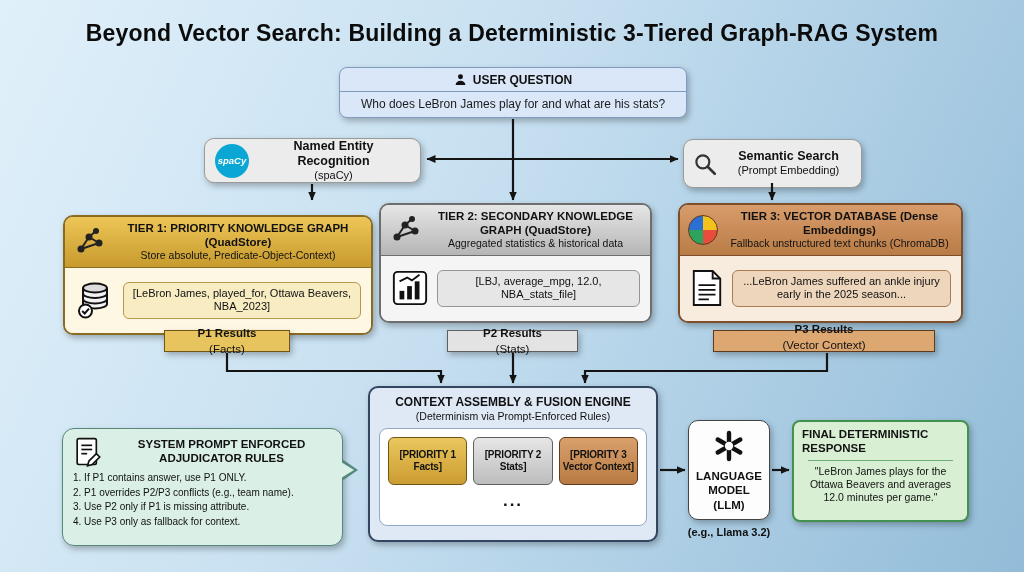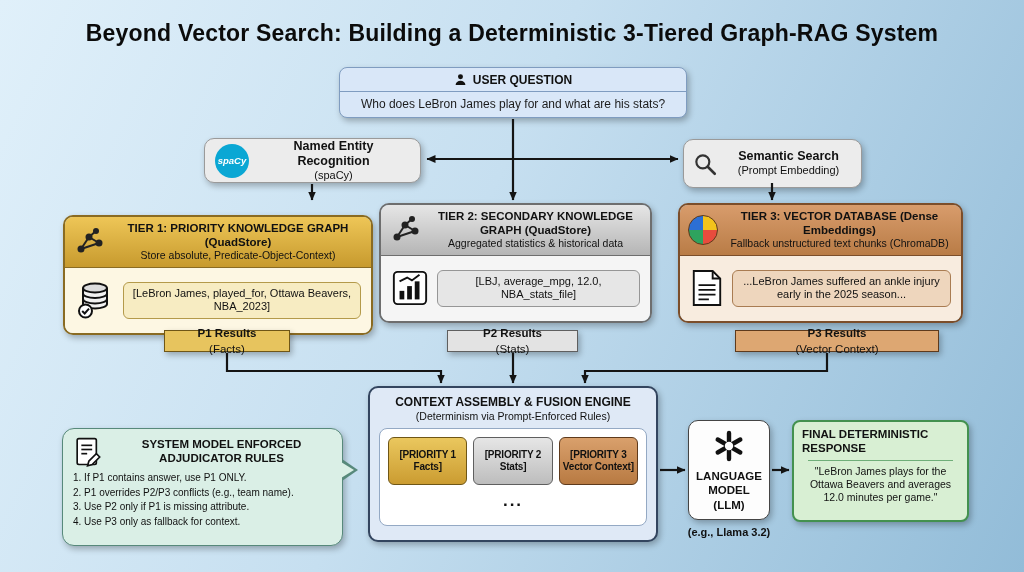--- a/index.html
+++ b/index.html
@@ -48,21 +48,21 @@
   .t3 .tier-head { background:linear-gradient(180deg,#d89c6c,#b97c46); border-bottom:1.5px solid #7c4e2a; }
   .t3 .tier-body { background:#f8ecdf; }
   .t3 .tier-content { background:#eed6bd; border:1px solid #a97c52; }
   .chroma { width:30px; height:30px; border-radius:50%; flex:0 0 30px;
     background:conic-gradient(#f3c31c 0 25%, #e84c3d 25% 50%, #2ea35e 50% 75%, #2c6fd4 75% 100%); border:1px solid #5e3a1c; }
 
   
   .pill { top:330px; height:22px; border-radius:0; display:flex; align-items:center; justify-content:center; gap:4px; font-size:11.5px;flex-direction:column; }
   .p1 { left:164px; width:126px; background:#e7c45e; border:1.5px solid #6f5616; }
   .p2 { left:447px; width:131px; background:#e3e3e3; border:1.5px solid #5f5f5f; }
-  .p3 { left:735px; width:204px; background:#dda772; border:1.5px solid #5e3a1c; }
+  .p3 { left:713px; width:222px; background:#dda772; border:1.5px solid #5e3a1c;justify-content:flex-end; }
 
   
   .fusion { left:368px; top:386px; width:290px; height:156px; background:#dfe9f6; border:2px solid #33455f; border-radius:10px; padding:7px 9px 8px; }
   .fusion-title { text-align:center; font-weight:bold; font-size:12px; }
   .fusion-sub { text-align:center; font-size:10.5px; margin-top:1px; }
   .fusion-inner { margin-top:6px; background:#fff; border:1.5px solid #94a9c4; border-radius:8px; padding:8px 8px 0; height:98px; }
   .chips { display:flex; gap:6px; }
   .chip { flex:1; border-radius:6px; display:flex; flex-direction:column; align-items:center; justify-content:center; font-size:10px; font-weight:bold; line-height:1.25; height:48px; letter-spacing:-0.2px; }
   .chip1 { background:linear-gradient(180deg,#eac75e,#cb9c31); border:1.5px solid #6f5616; }
   .chip2 { background:linear-gradient(180deg,#e6e6e6,#bdbdbd); border:1.5px solid #5f5f5f; }
@@ -247,21 +247,21 @@
 
 <div class="abs adj shadow">
   <div class="adj-head">
     <svg width="30" height="30" viewBox="0 0 36 36">
       <rect x="5" y="2" width="23" height="31" rx="2" fill="#fff" stroke="#111" stroke-width="2"></rect>
       <line x1="10" y1="10" x2="23" y2="10" stroke="#111" stroke-width="2"></line>
       <line x1="10" y1="15" x2="23" y2="15" stroke="#111" stroke-width="2"></line>
       <line x1="10" y1="20" x2="17" y2="20" stroke="#111" stroke-width="2"></line>
       <path d="M19,29 l9,-9 l4,4 l-9,9 l-5.5,1.5 z" fill="#fff" stroke="#111" stroke-width="2"></path>
     </svg>
-    <div class="adj-title">SYSTEM MODEL ENFORCED ADJUDICATOR RULES</div>
+    <div class="adj-title">SYSTEM PROMPT ENFORCED ADJUDICATOR RULES</div>
   </div>
   <div class="adj-rules">
     <div>1. If P1 contains answer, use P1 ONLY.</div>
     <div>2. P1 overrides P2/P3 conflicts (e.g., team name).</div>
     <div>3. Use P2 only if P1 is missing attribute.</div>
     <div>4. Use P3 only as fallback for context.</div>
   </div>
   <div class="adj-tail-border"></div>
   <div class="adj-tail"></div>
 </div>

